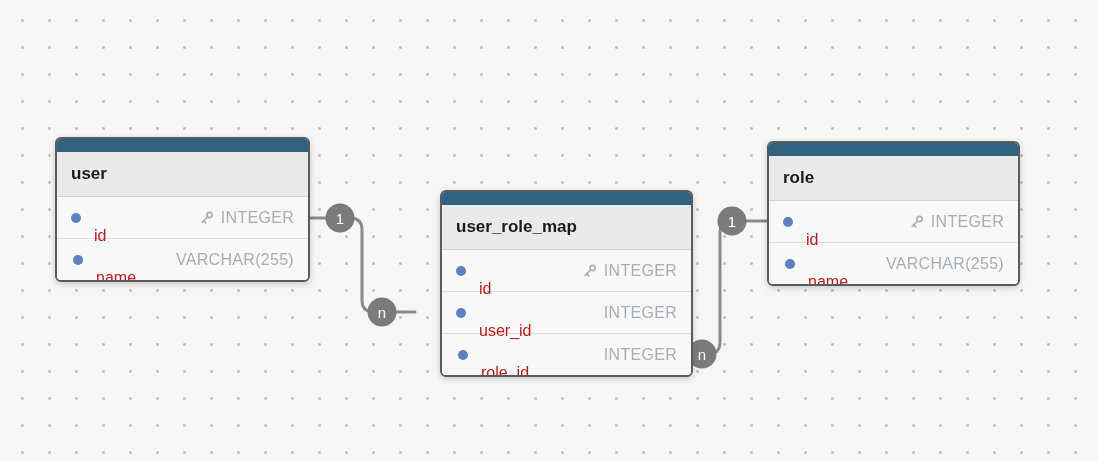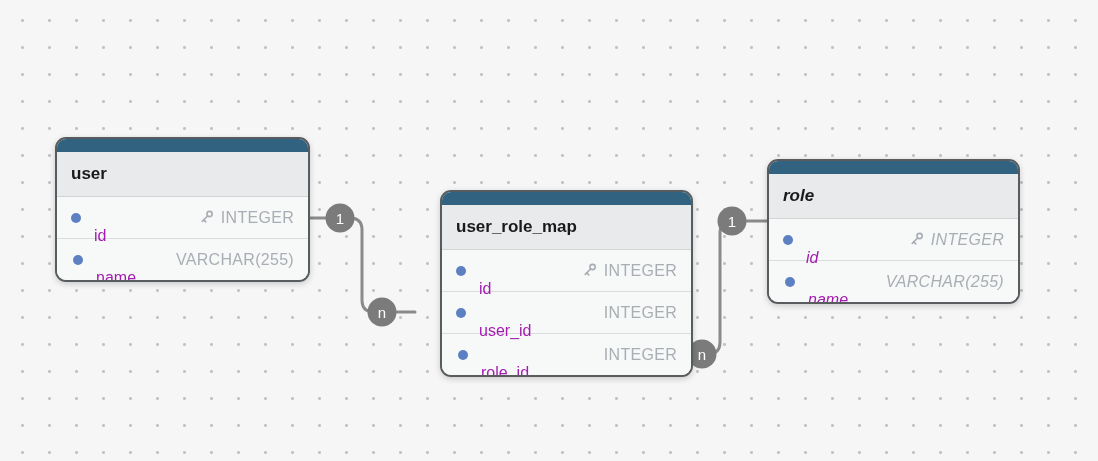--- a/index.html
+++ b/index.html
@@ -26,21 +26,21 @@
   }
   .badge-circle { fill: #7b7b7b; }
   .badge-label {
     fill: #ffffff; font-size: 15px; font-family: "Liberation Sans", sans-serif;
     text-anchor: middle;
   }
   .db-table {
     position: absolute; z-index: 2;
     box-sizing: border-box;
     border: 2px solid #595c5e;
-    border-radius: 11px;
+    border-radius: 6px;
     background: #f7f8f8;
     box-shadow: 0 2px 6px rgba(0,0,0,0.18);
     overflow: hidden;
     cursor: default;
   }
   .accent-bar { height: 13px; background: #316380; }
   .table-title {
     height: 44px; display: flex; align-items: center;
     padding: 0 14px;
     background: #e9eaeb;
@@ -52,23 +52,23 @@
     padding: 0 14px;
     background: #f7f8f8;
     border-bottom: 1px solid #dadcde;
     font-size: 16px;
   }
   .field-row:last-child { border-bottom: none; padding-left: 16px; }
   .bullet {
     width: 10px; height: 10px; border-radius: 50%;
     background: #5c80c1; margin-right: 13px; flex: none;
   }
-  .field-name { color: #a21caf; margin-top: 37px; }
+  .field-name { color: #b91c1c; margin-top: 37px; }
   .field-type {
-    margin-left: auto; display: flex; align-items: flex-start; gap: 6px;
+    margin-left: auto; display: flex; align-items: flex-end; gap: 6px;
     color: #a9aeb4; font-size: 16px; letter-spacing: 0.3px; white-space: nowrap;
   }
   .key-icon { flex: none; display: inline-flex; }
 </style>
 </head>
 <body>
 
 <div class="canvas">
   <svg class="connector-layer" width="1098" height="461">
       <path d="M310 218 H350 Q362 218 362 230 V300 Q362 312 374 312 H415" class="rel-path"></path>
@@ -145,21 +145,21 @@
           </span>
         </div>
         <div class="field-row">
           <span class="bullet"></span>
           <span class="field-name">role_id</span>
           <span class="field-type">
             <span>INTEGER</span>
           </span>
         </div>
       </div>
-      <div class="db-table" style="left: 767px; top: 159px; width: 253px; font-style: italic;">
+      <div class="db-table" style="left: 767px; top: 141px; width: 253px;">
         <div class="accent-bar"></div>
         <div class="table-title">
           <span>role</span>
         </div>
         <div class="field-row">
           <span class="bullet"></span>
           <span class="field-name">id</span>
           <span class="field-type">
             <svg class="key-icon" width="17" height="17" viewBox="0 0 20 20">
               <g fill="none" stroke="#a9aeb4" stroke-width="1.9" stroke-linecap="round">

